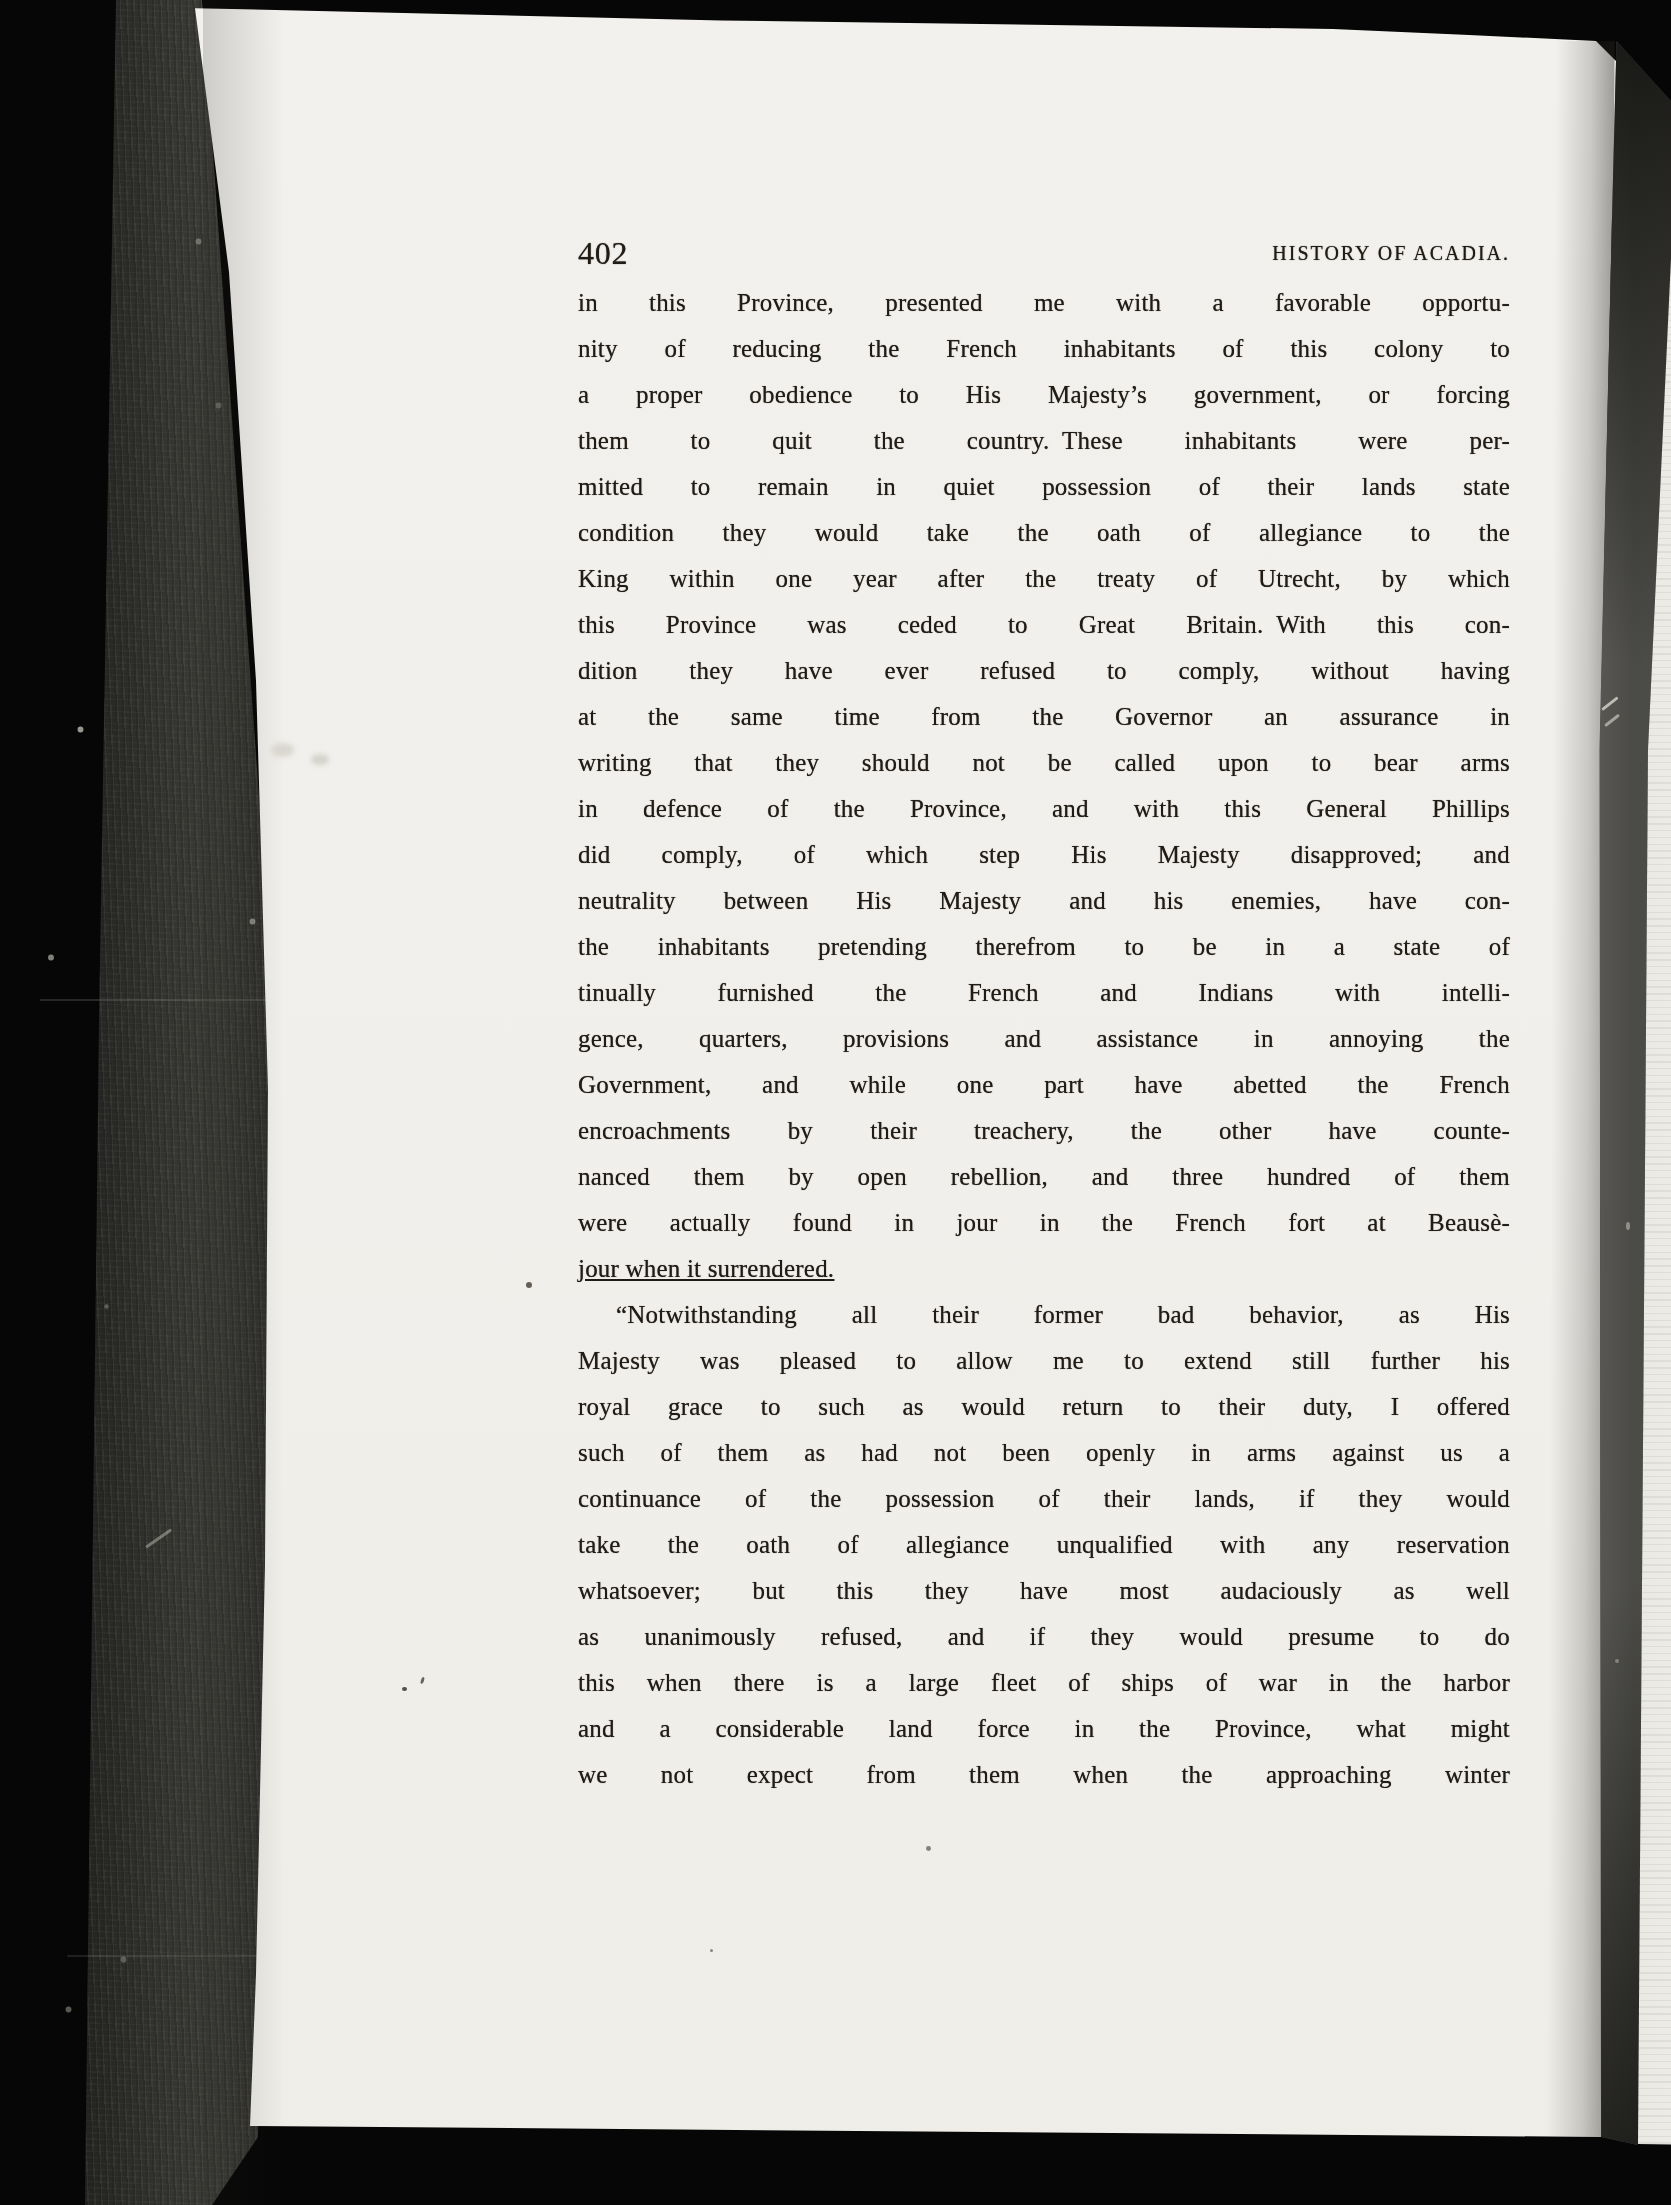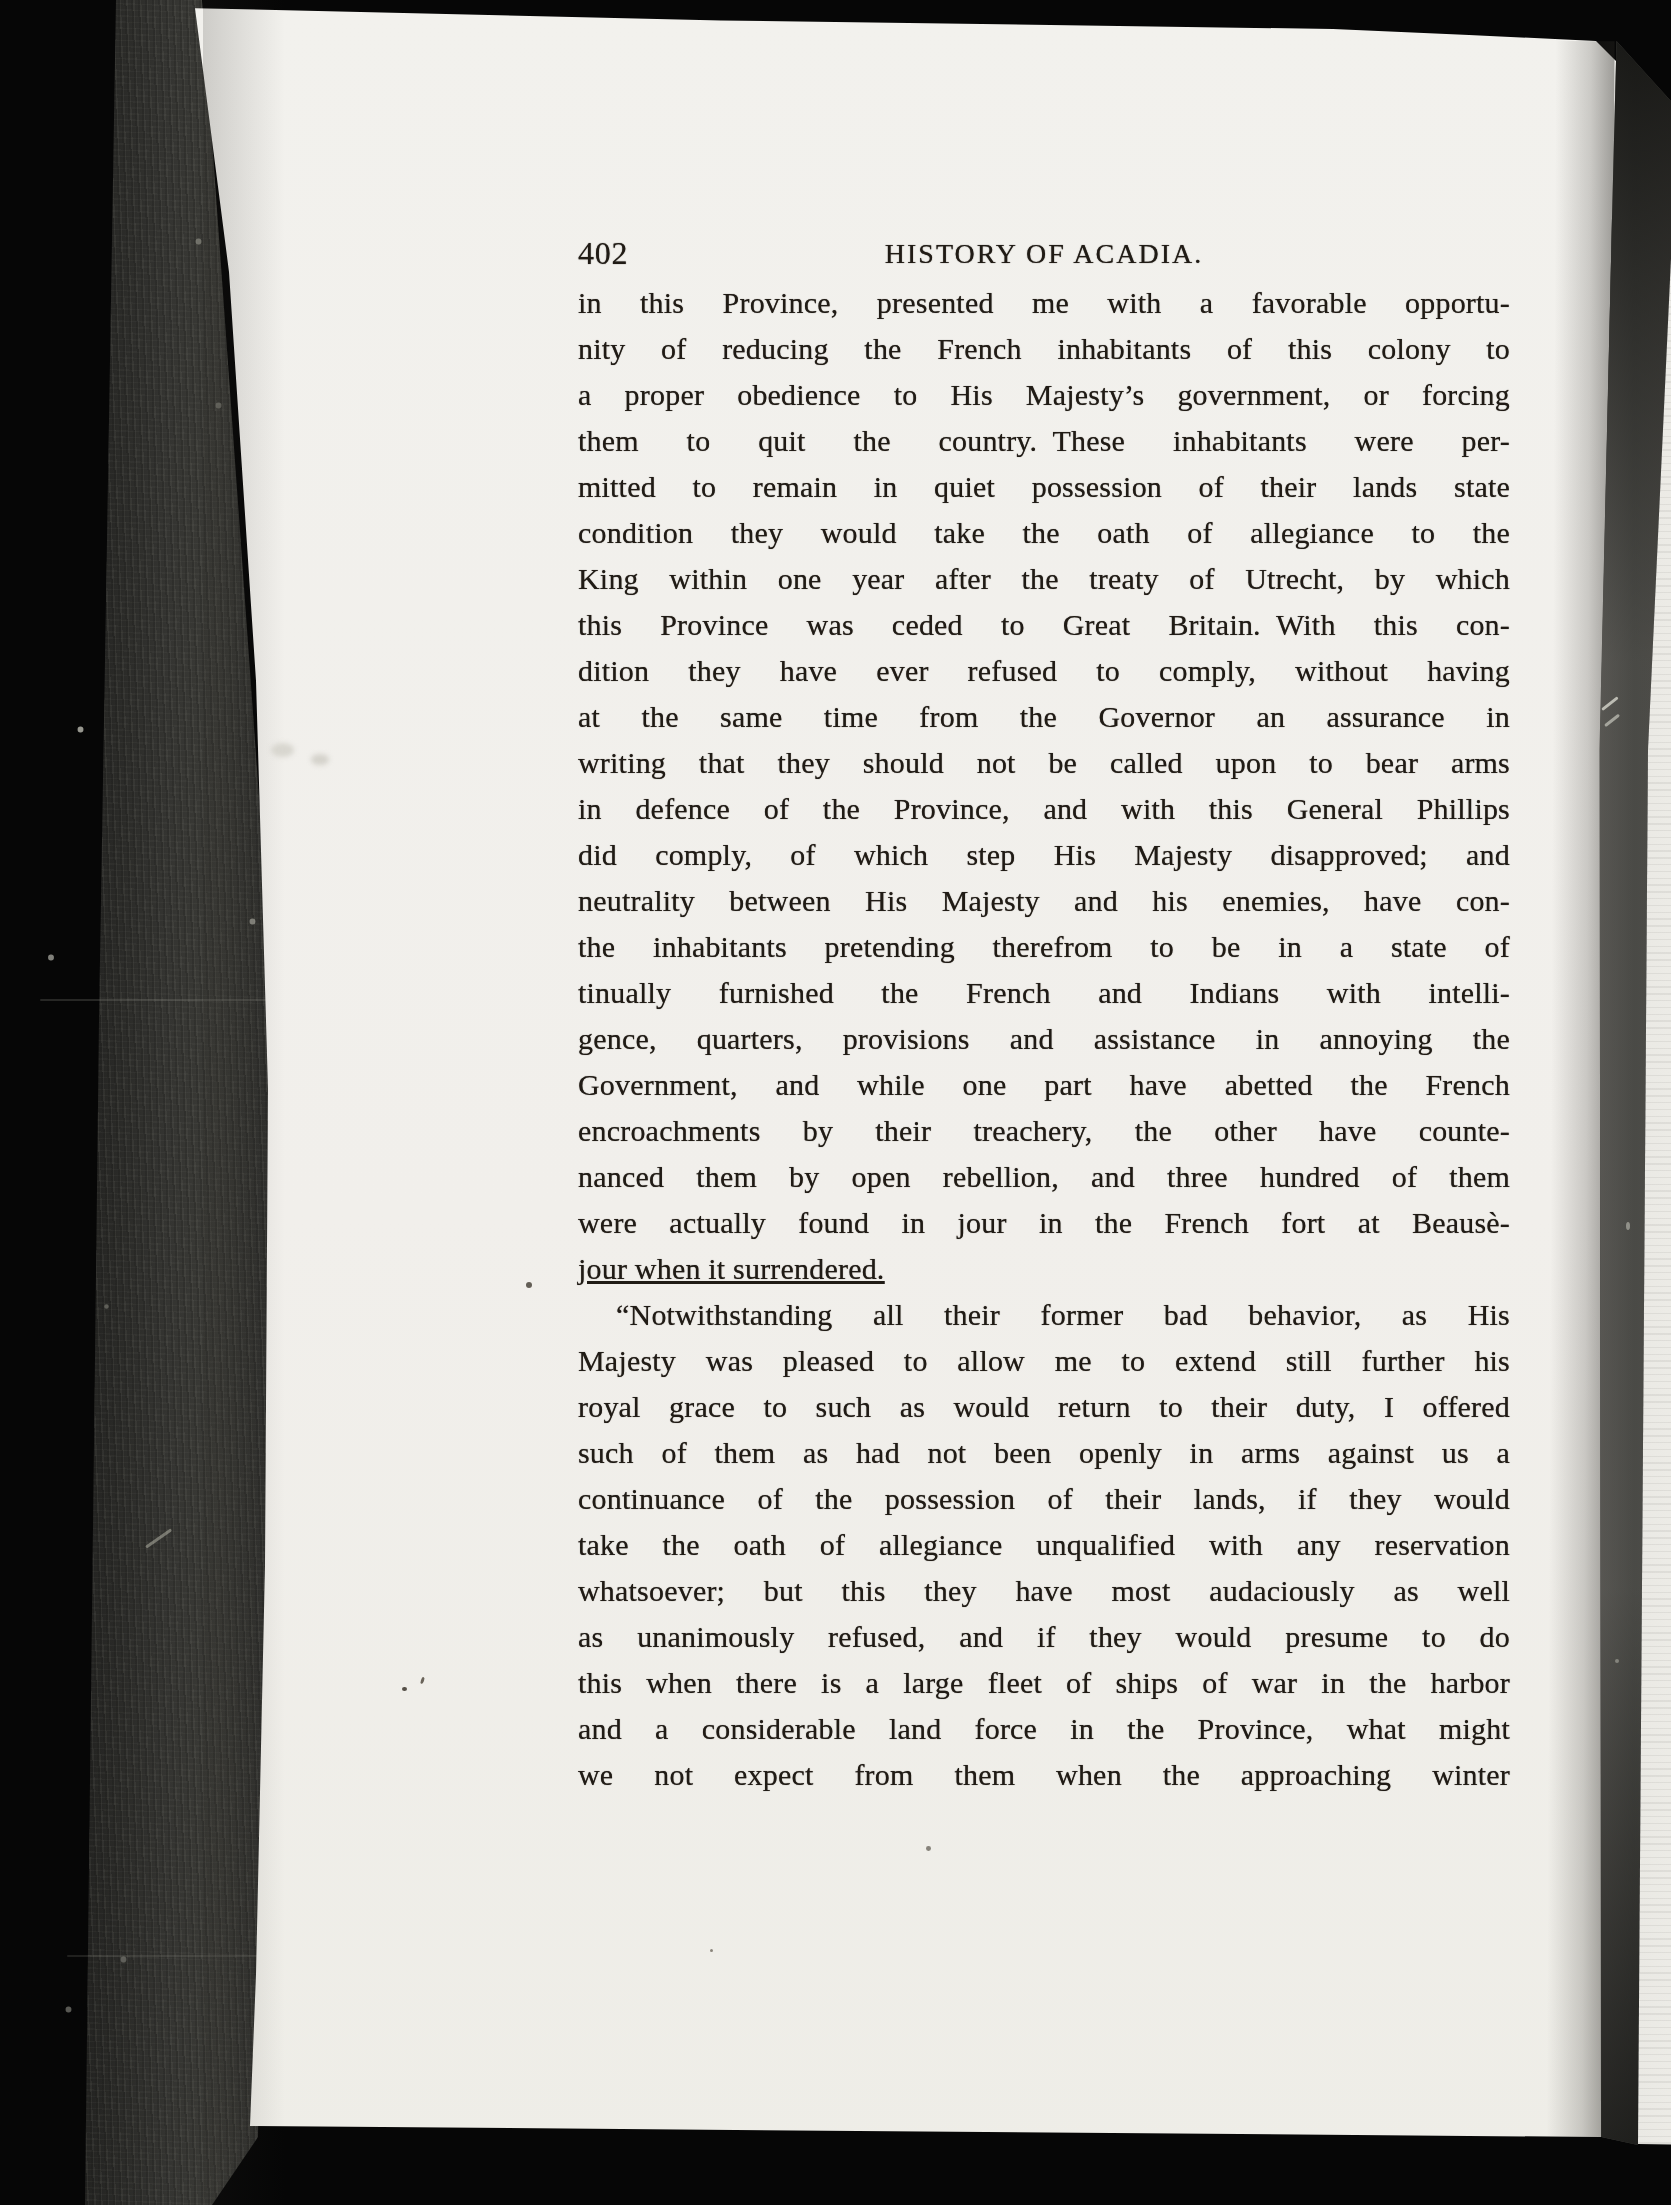--- a/index.html
+++ b/index.html
@@ -63,27 +63,27 @@
       linear-gradient(90deg,#c9c8c2 0%,var(--sliver) 40%,#efeee9 100%);
   }
 
   
   .header{position:absolute;left:538px;top:229px;width:932px;height:49px;color:var(--ink);}
   .page-number{
     position:absolute;left:0;top:0;font-size:32px;line-height:49px;letter-spacing:0.7px;
     text-shadow:0 0 1px rgba(26,21,15,0.8);
   }
   .running-head{
-    position:absolute;left:0;top:0;width:100%;text-align:center;
-    font-size:28px;line-height:49px;letter-spacing:2px;
+    position:absolute;left:0;top:0;width:100%;text-align:right;
+    font-size:20px;line-height:49px;letter-spacing:2px;
     text-shadow:0 0 1px rgba(26,21,15,0.8);
   }
   .textblock{
     position:absolute;left:538px;top:280px;width:932px;color:var(--ink);
-    font-size:30px;letter-spacing:0.2px;
+    font-size:25px;letter-spacing:0.2px;
     text-shadow:0 0 0.8px rgba(28,22,16,0.75);
   }
   .ln{height:46px;line-height:46px;text-align:justify;text-align-last:justify;white-space:nowrap;}
   .ln.flush{text-align-last:left;text-decoration:underline;}
   .ln.indent{text-indent:38px;}
 
   
   .dust{
     position:absolute;left:0;top:0;width:2.7px;height:2.7px;border-radius:50%;
     box-shadow:

